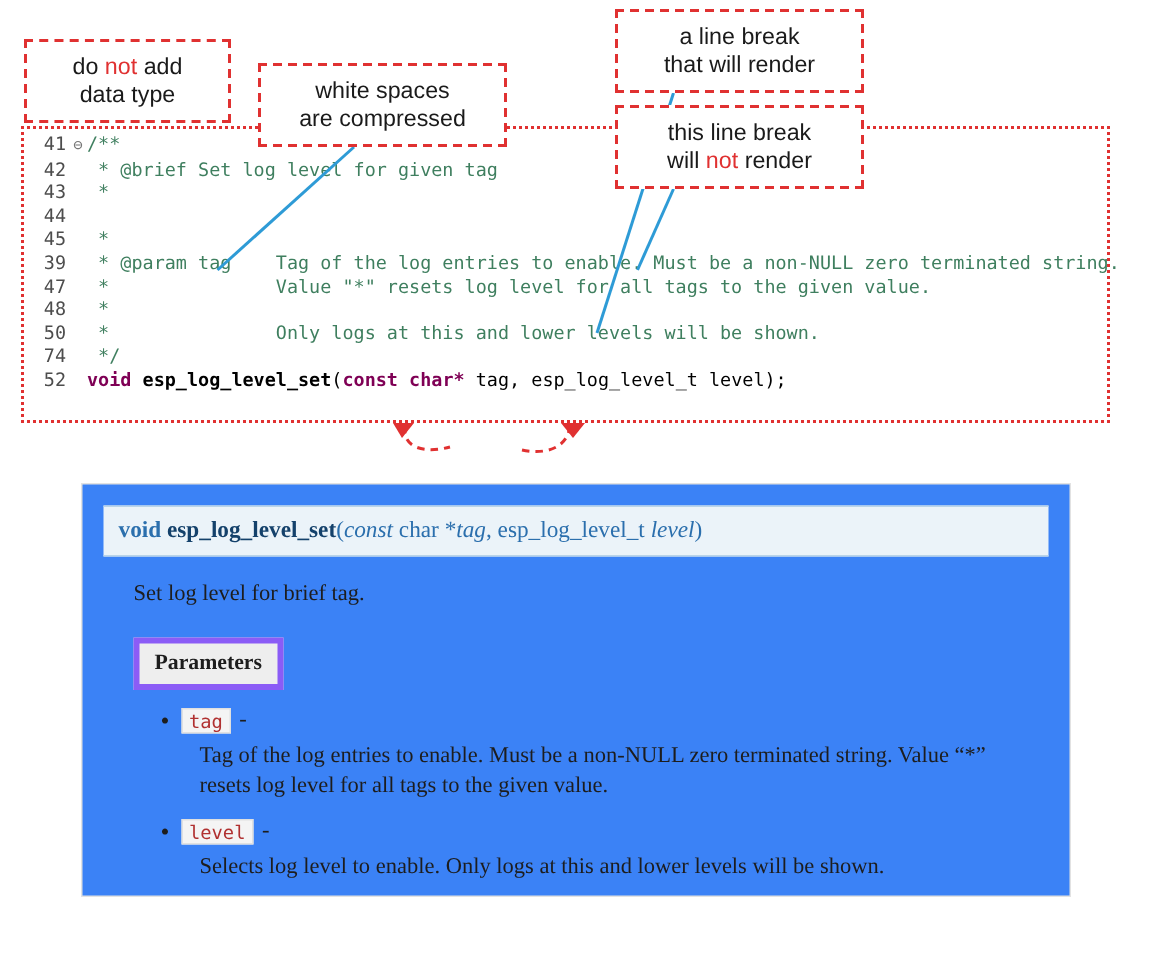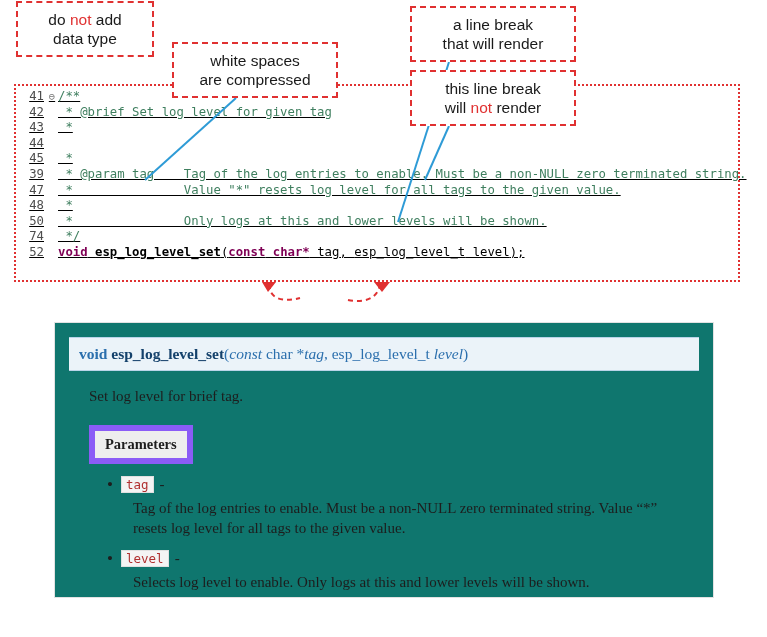--- a/index.html
+++ b/index.html
@@ -28,21 +28,21 @@
     align-items: center;
     justify-content: center;
     padding: 4px 8px;
     box-sizing: border-box;
     z-index: 6;
   }
   .callout .hl {
     color: #e03131;
   }
 
-  #callout-datatype { left: 16px;  top: 1px;  width: 138px; height: 56px; }
+  #callout-datatype { left: 16px;  top: 26px;  width: 138px; height: 56px; }
   #callout-spaces   { left: 172px; top: 42px;  width: 166px; height: 56px; align-items: center; }
   #callout-break-yes{ left: 410px; top: 6px;   width: 166px; height: 56px; }
   #callout-break-no { left: 410px; top: 70px;  width: 166px; height: 56px; }
 
   
   #code-block {
     position: absolute;
     left: 14px;
     top: 84px;
     width: 726px;
@@ -53,21 +53,20 @@
     padding: 3px 4px 3px 2px;
     z-index: 2;
   }
   .code-line {
     display: flex;
     align-items: baseline;
     font-family: "DejaVu Sans Mono", monospace;
     font-size: 12.3px;
     line-height: 15.6px;
     white-space: pre;
-    text-decoration: underline;
   }
   .ln {
     width: 26px;
     min-width: 26px;
     text-align: right;
     color: #4d4d4d;
     font-family: "DejaVu Sans Mono", monospace;
     font-size: 12.3px;
     padding-right: 2px;
     user-select: none;
@@ -92,21 +91,21 @@
     z-index: 5;
   }
 
   
   #doc-panel {
     position: absolute;
     left: 54px;
     top: 322px;
     width: 660px;
     height: 276px;
-    background: #0f766e;
+    background: #3b82f6;
     border: 1px solid #e2e2e2;
     box-sizing: border-box;
     z-index: 3;
     overflow: hidden;
   }
   #doc-signature {
     margin: 14px 14px 0 14px;
     background: #ebf3f9;
     border-top: 1px solid #b9d4e8;
     border-bottom: 1px solid #b9d4e8;
@@ -125,21 +124,21 @@
     font-family: "Liberation Serif", serif;
     font-size: 15px;
     color: #1d1d1d;
     line-height: 1.3;
     width: 600px;
   }
   #doc-params-head {
     margin: 18px 0 0 34px;
     display: inline-block;
     background: #eeeeee;
-    border: 6px solid #8b5cf6;
+    border: 4px solid #8b5cf6;
     padding: 5px 10px;
     font-family: "Liberation Serif", serif;
     font-size: 14.5px;
     font-weight: bold;
     color: #1d1d1d;
   }
   .param-item {
     margin: 12px 0 0 52px;
     width: 580px;
   }

